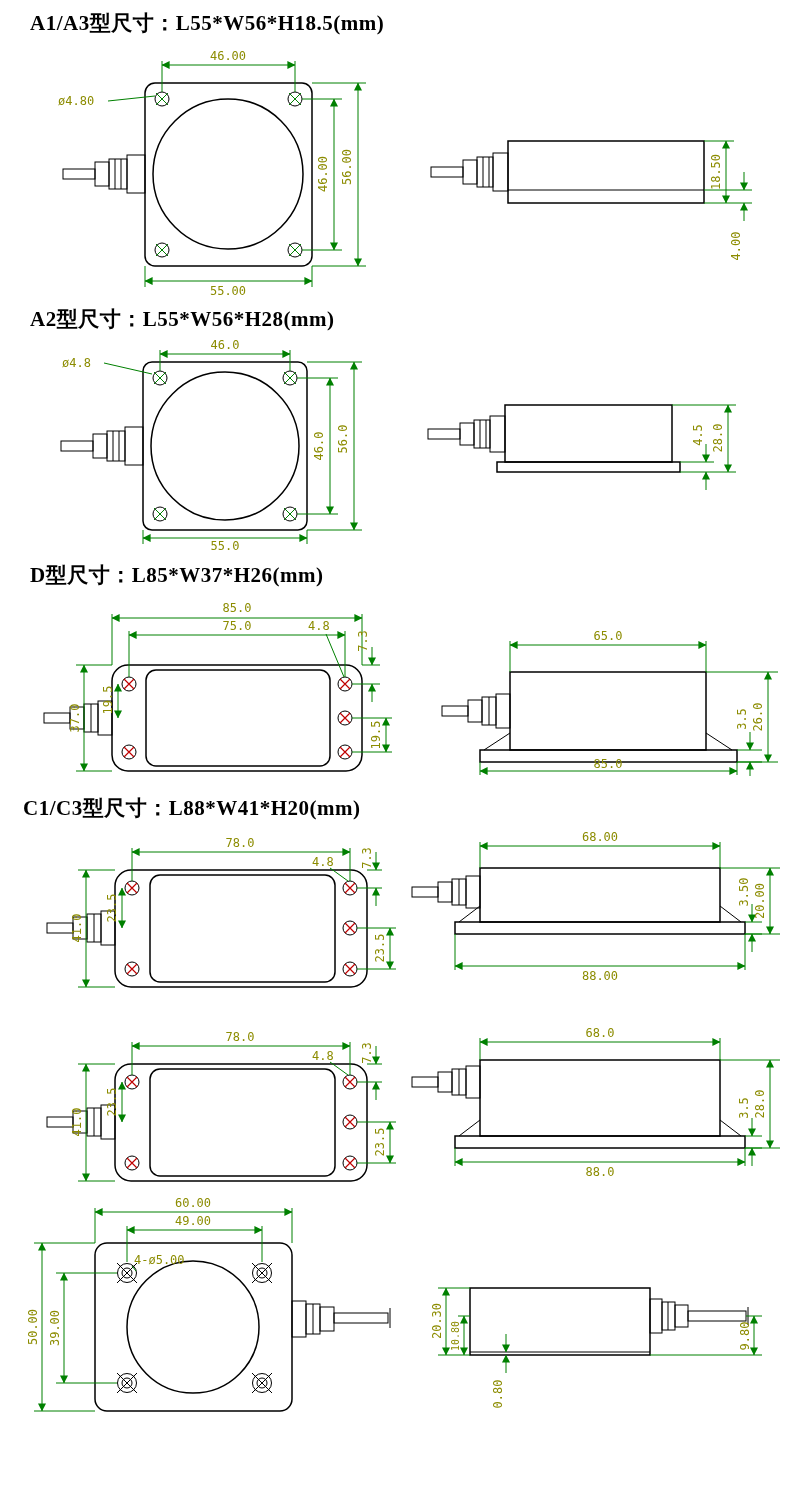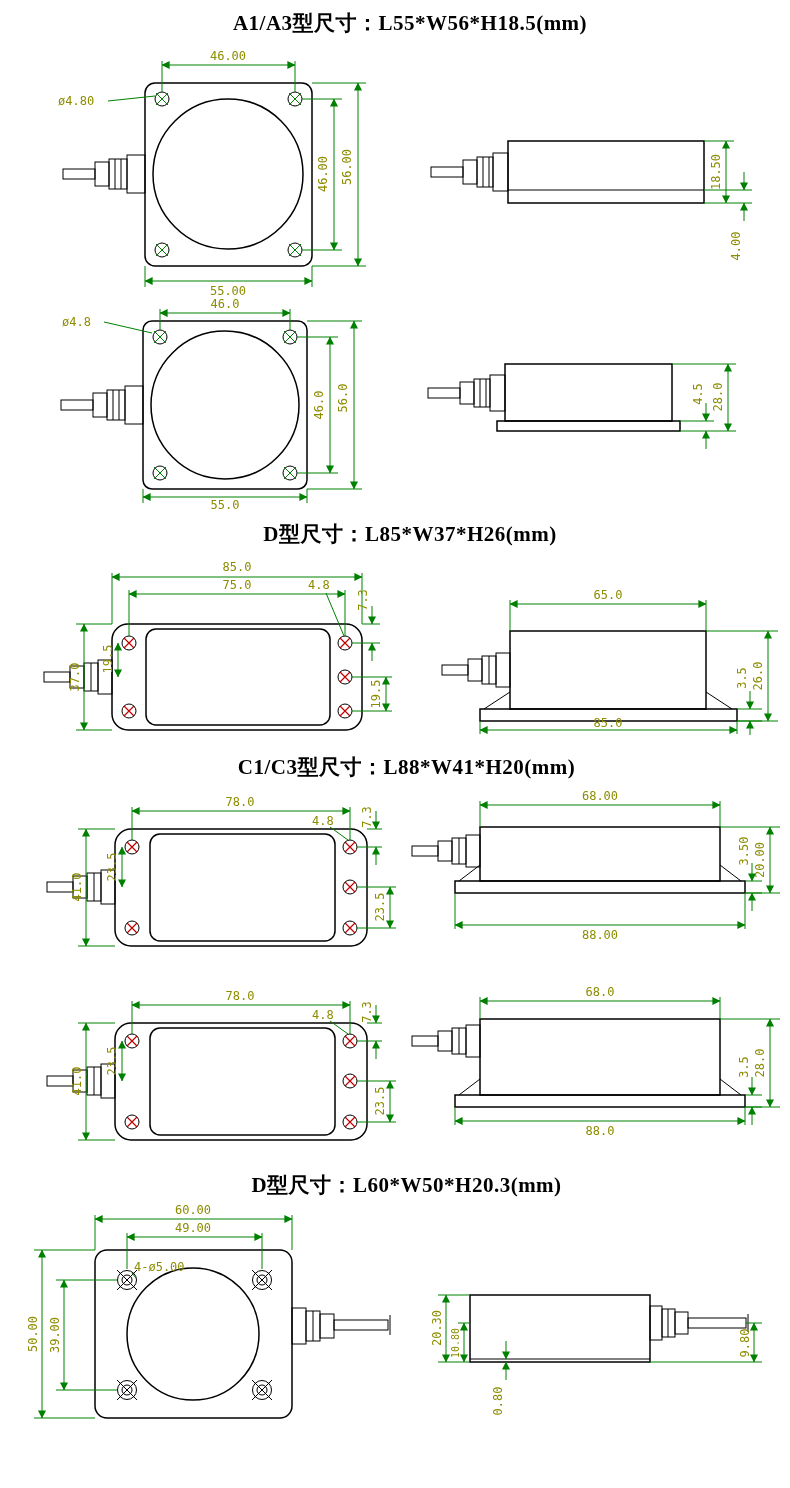--- a/index.html
+++ b/index.html
@@ -1,21 +1,21 @@
 <!DOCTYPE html>
 <html><head>
 <meta charset="utf-8">
 <style>
   html,body{margin:0;padding:0;background:#ffffff;}
   body{width:790px;font-family:"Liberation Sans",sans-serif;}
   .sheet{width:790px;background:#fff;}
   .sec h2{
     margin:0;padding:9px 0 4px 30px;
     font-family:"Liberation Serif","DejaVu Serif",serif;
-    font-weight:bold;font-size:21px;color:#000;letter-spacing:.5px;text-align:center;
+    font-weight:bold;font-size:21px;color:#000;letter-spacing:.5px;
   }
   .sec.gap-lg h2{padding-top:28px;}
   .sec.gap-md h2{padding-top:16px;padding-left:23px;}
   svg{display:block;}
   .ol{stroke:#000;fill:none;stroke-width:1.5;}
   .thn{stroke:#000;fill:none;stroke-width:1;}
   .dim{stroke:#008000;fill:none;stroke-width:1;}
   .red{stroke:#c00000;fill:none;stroke-width:1.2;}
   .dt{fill:#8c8c00;font-family:"DejaVu Sans Mono","Liberation Mono",monospace;font-size:12px;}
   .dts{font-size:10px;}
@@ -81,20 +81,21 @@
         <text class="dt" text-anchor="middle" x="720" y="131" transform="rotate(-90 720 131)">18.50</text>
         <path class="dim" d="M744,131V149" marker-end="url(#ar1)"></path>
         <path class="dim" d="M744,180V162" marker-end="url(#ar1)"></path>
         <text class="dt" text-anchor="middle" x="740" y="205" transform="rotate(-90 740 205)">4.00</text>
       </g>
     </g>
   </svg>
 </div>
 
 <div class="sec">
+  <h2>A2型尺寸：L55*W56*H28(mm)</h2>
   <svg width="790" height="215" viewBox="0 0 790 215">
     <defs>
       <marker id="ar2" viewBox="0 0 10 10" refX="9.5" refY="5" markerWidth="8" markerHeight="8" orient="auto-start-reverse">
             <path d="M0 0L10 5L0 10z" fill="#008000"></path>
           </marker>
     </defs>
     <g>
       <rect class="ol" x="143" y="25" width="164" height="168" rx="9"></rect>
       <circle class="ol" cx="225" cy="109" r="74"></circle>
       <circle class="thn" cx="160" cy="41" r="7"></circle>
@@ -366,21 +367,20 @@
         <text class="dt" text-anchor="middle" x="764" y="78" transform="rotate(-90 764 78)">28.0</text>
         <path class="dim" d="M455,122V140M745,122V140"></path>
         <line class="dim" x1="455" y1="136" x2="745" y2="136" marker-start="url(#ar5)" marker-end="url(#ar5)"></line>
         <text class="dt" x="600" y="150" text-anchor="middle">88.0</text>
       </g>
     </g>
   </svg>
 </div>
 
 <div class="sec gap-md">
-  <h2>D型尺寸：L60*W50*H20.3(mm)</h2>
   <svg width="790" height="235" viewBox="0 0 790 235">
     <defs>
       <marker id="ar6" viewBox="0 0 10 10" refX="9.5" refY="5" markerWidth="8" markerHeight="8" orient="auto-start-reverse">
             <path d="M0 0L10 5L0 10z" fill="#008000"></path>
           </marker>
     </defs>
     <g>
       <rect class="ol" x="95" y="47" width="197" height="168" rx="12"></rect>
       <circle class="ol" cx="193" cy="131" r="66"></circle>
       <circle class="thn" cx="127" cy="77" r="9.5"></circle>

